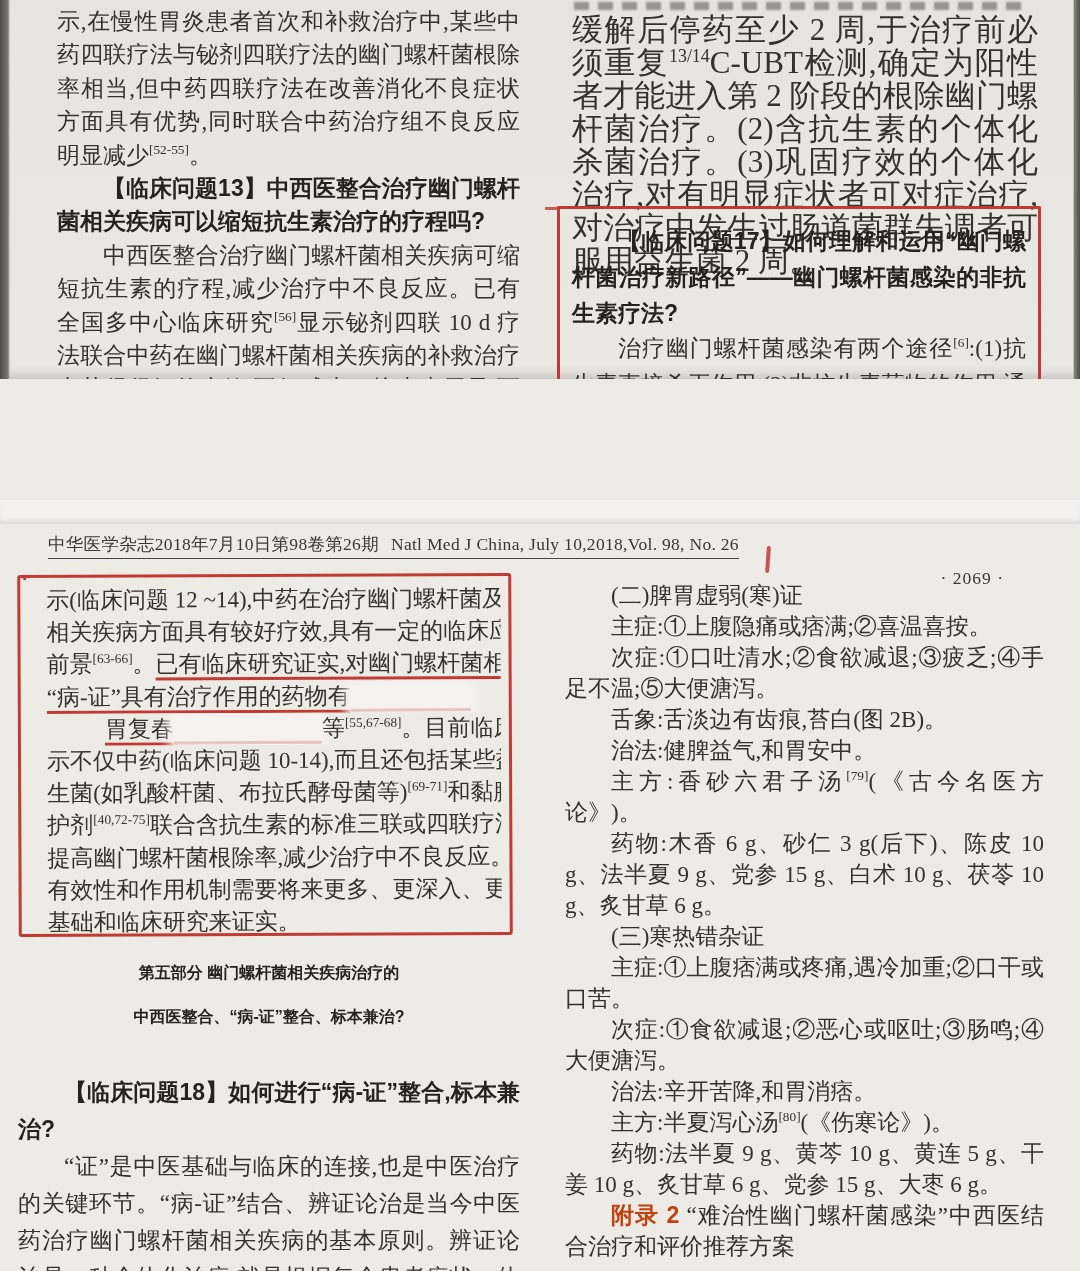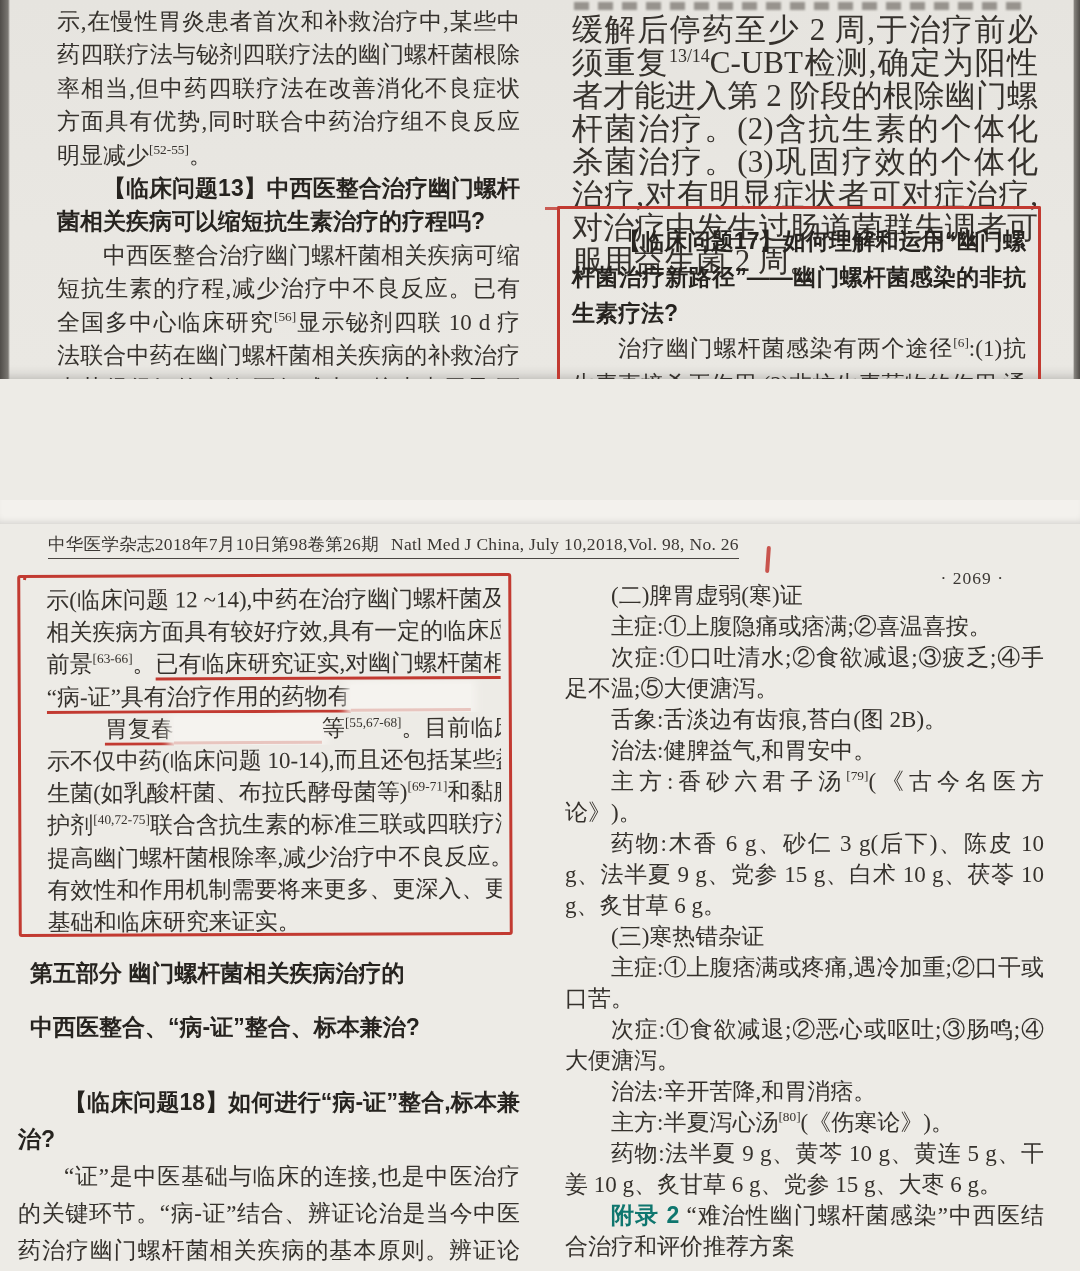--- a/index.html
+++ b/index.html
@@ -75,28 +75,28 @@
   .redbox-sum::before{
     content:"";position:absolute;left:4px;top:-14px;width:3px;height:16px;background:var(--red);transform:rotate(9deg);
   }
   .boxline{white-space:nowrap;line-height:32.2px;font-size:23px;overflow:hidden;}
   .rl{border-bottom:3.5px solid var(--red);padding-bottom:1px;}
   .gap{display:inline-block;height:1.05em;vertical-align:middle;}
   .wo{
     background:#f5f3ef;box-shadow:0 0 9px 5px #f5f3ef;
     border-bottom:3px solid rgba(194,58,49,.25);
   }
-  .part5{margin:12px;font-size:23px;line-height:42px;text-indent:0;}
+  .part5{margin:2px;text-align:center;font-size:16px;line-height:42px;text-indent:0;}
   .part5-first{margin-top:16px;}
   .q18{margin-top:36px;line-height:37px;}
   .col-br{left:565px;top:56px;width:479px;font-size:23px;line-height:31px;}
   .col-br .para{margin:0;}
   .kai{}
   .mt{margin-top:25px;}
-  .bold{font-family:"Liberation Sans","DejaVu Sans",sans-serif;font-weight:700;color:#0f766e;}
+  .bold{font-family:"Liberation Sans","DejaVu Sans",sans-serif;font-weight:700;color:#c2410c;}
 </style>
 </head>
 <body>
 
 <div class="page">
 
   <div class="scan-top">
     <div class="edge edge-l"></div>
     <div class="edge edge-r"></div>
 

